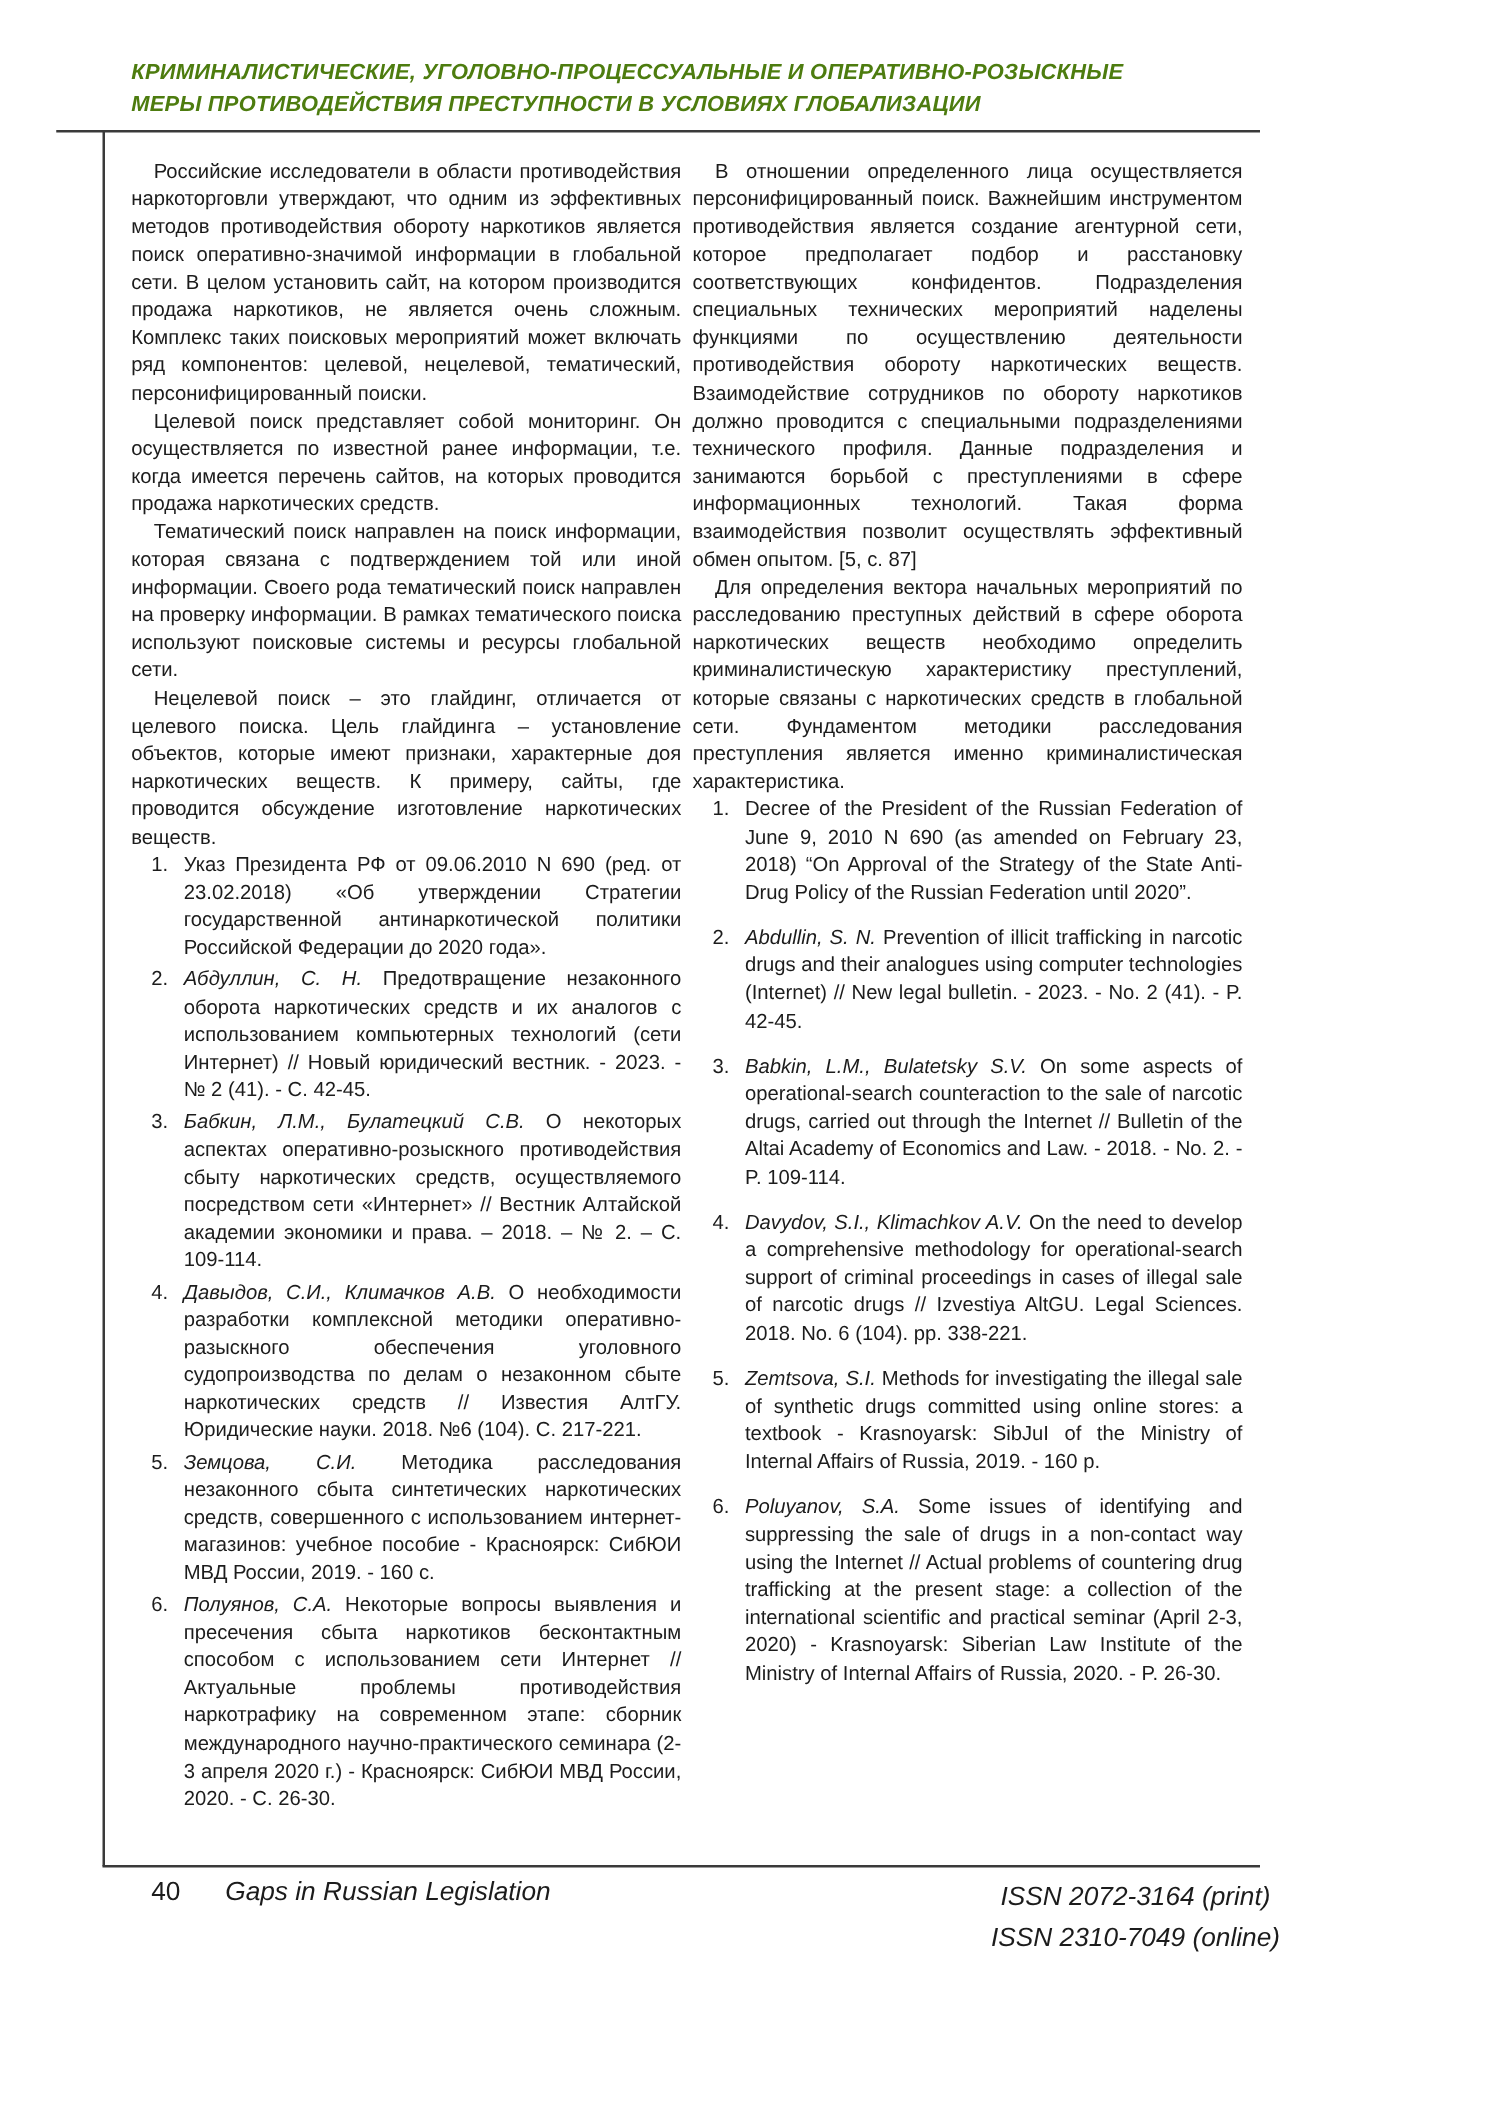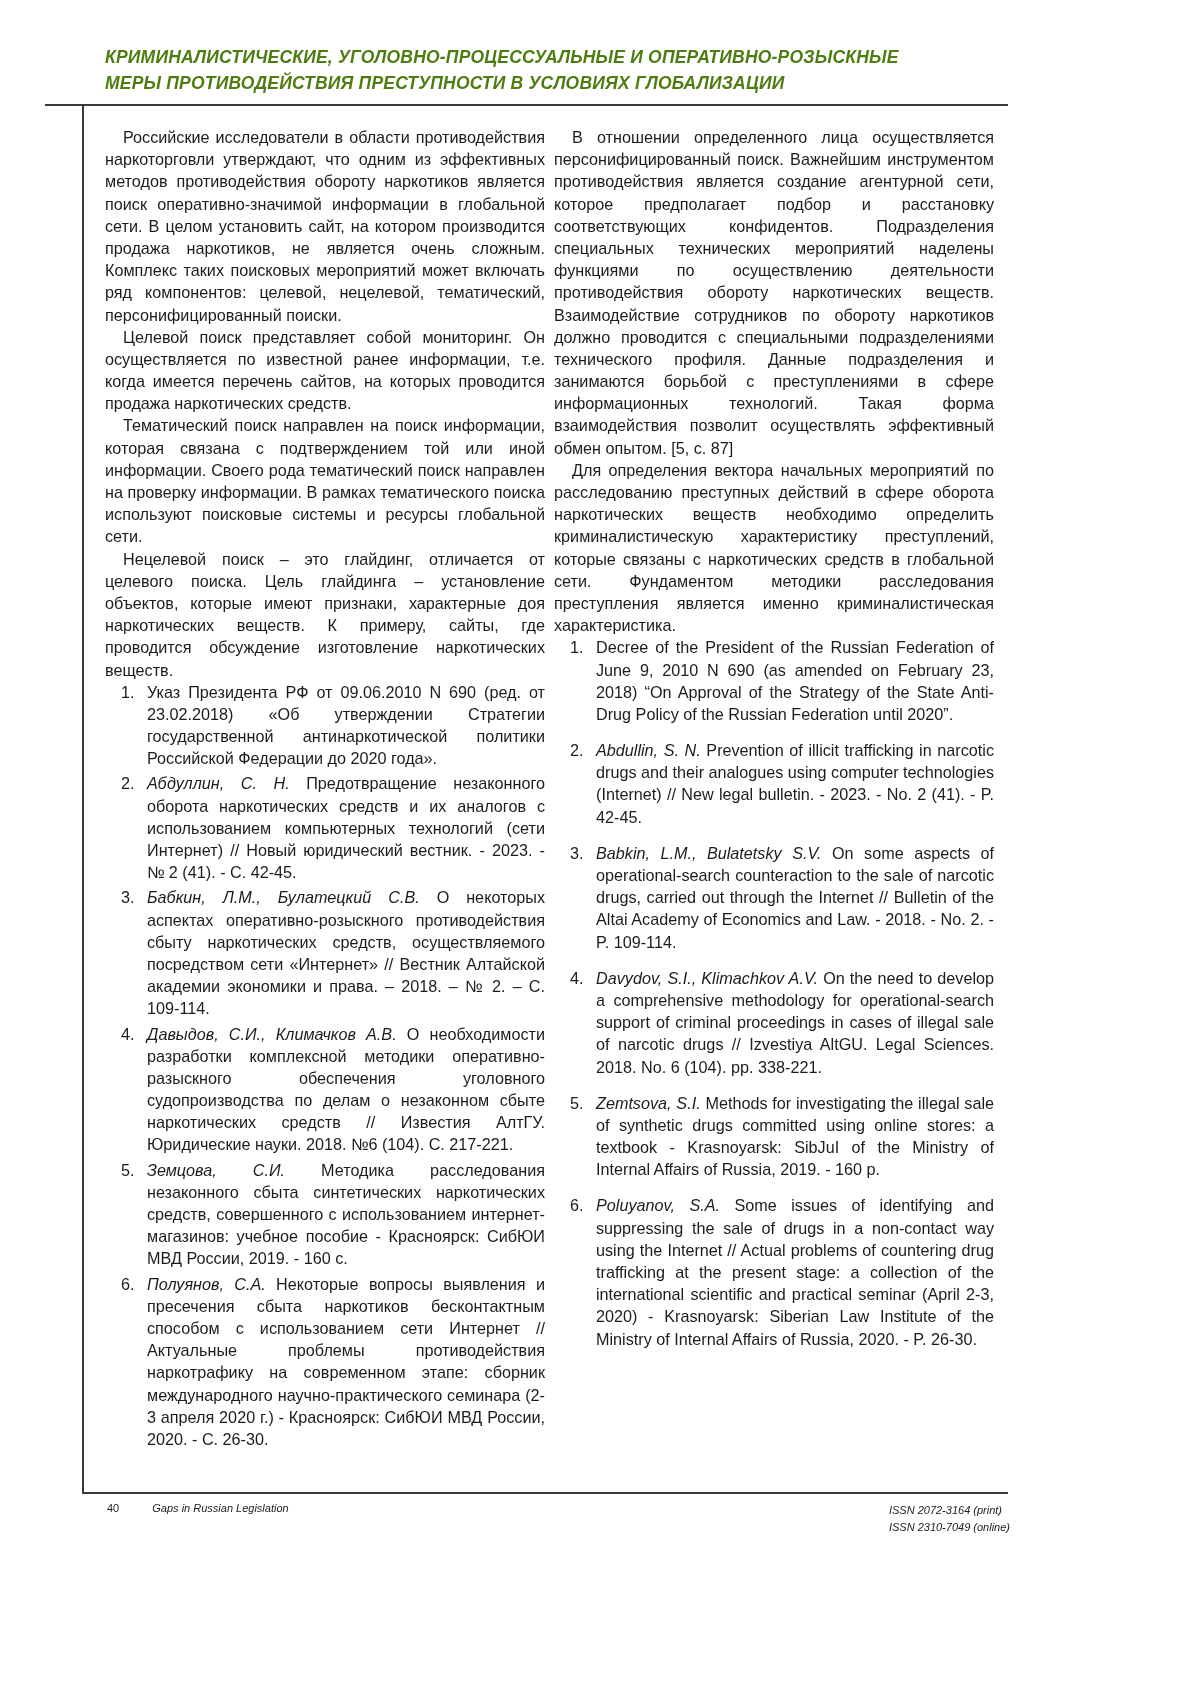--- a/index.html
+++ b/index.html
@@ -80,36 +80,36 @@
   .ref-list.en li { margin-bottom:14px; }
   .ref-lead { font-style:italic; }
   .footer-rule {
     position:absolute;
     left:82px; top:1492px;
     width:926px; height:0;
     border-top:2px solid #3a3a3a;
   }
   .footer-row {
     position:absolute;
-    left:107px; top:1502px;
+    left:121px; top:1502px;
     width:903px;
     height:56px;
-    font-size:11px;
+    font-size:21px;
   }
   .footer-left { position:absolute; left:0; top:0; white-space:nowrap; }
   .footer-page-num { font-style:normal; }
   .footer-journal { font-style:italic; margin-left:30px; }
   .footer-center {
     position:absolute; left:0; right:0; top:0;
     text-align:center;
     font-style:italic;
   }
   .footer-right {
     position:absolute; right:0; top:0;
-    text-align:left;
+    text-align:center;
     font-style:italic;
     line-height:1.55;
   }
 </style>
 </head>
 <body>
 
 <div class="page">
 
   <header class="page-header">

